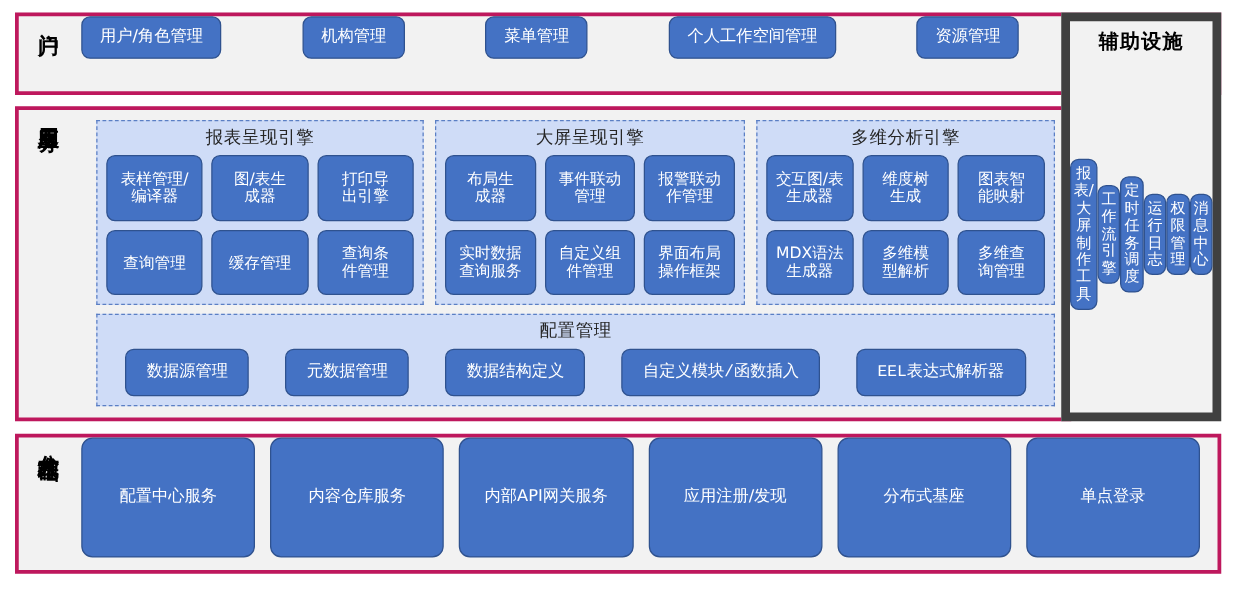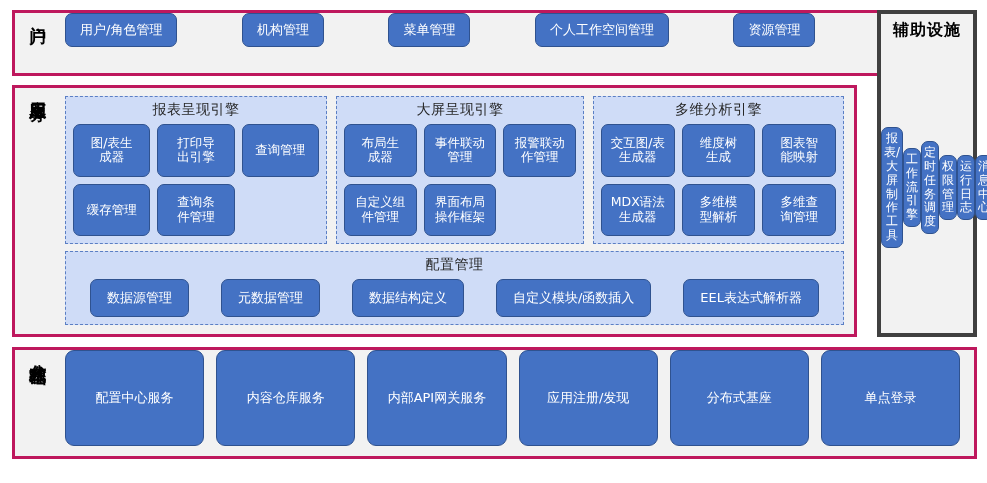--- a/index.html
+++ b/index.html
@@ -87,23 +87,23 @@
     font-size: 13px;
     padding: 0 14px;
     flex: 0 0 auto;
   }
 
   
   #aux-panel {
     position: absolute;
     right: 10px;
     top: 10px;
-    width: 100px;
+    width: 128px;
     height: 327px;
-    border: 4px solid #404040;
+    border: 7px solid #404040;
     background: #f2f2f2;
     box-sizing: border-box;
     display: flex;
     flex-direction: column;
     align-items: center;
     padding: 6px 0 4px 0;
   }
   #aux-title {
     font-size: 16px;
     font-weight: bold;
@@ -129,21 +129,21 @@
   #aux-list .btn.two-line { min-height: 42px; }
 
   
   .midrow {
     display: flex;
     margin-top: 9px;
     height: 252px;
     flex: 0 0 auto;
     width: 845px;
   }
-  #app-panel { flex: 1 1 auto; }
+  #app-panel { flex: 1 1 auto; gap: 12px; }
   .app-body {
     flex: 1 1 auto;
     display: flex;
     flex-direction: column;
     padding: 8px 10px 8px 4px;
     gap: 7px;
     box-sizing: border-box;
   }
   .engines-row {
     flex: 0 0 auto;
@@ -179,20 +179,21 @@
     padding: 2px 3px;
   }
   #engine-report { flex: 0 0 262px; }
   #engine-screen { flex: 0 0 248px; }
   #engine-olap   { flex: 0 0 auto; flex-grow: 1; }
 
   #config-box {
     flex: 1 1 auto;
     display: flex;
     flex-direction: column;
+    font-family: Liberation Mono, monospace;
   }
   .config-row {
     flex: 1 1 auto;
     display: flex;
     align-items: center;
     justify-content: space-around;
     gap: 10px;
     padding: 0 6px;
   }
   .config-row .btn {
@@ -247,40 +248,44 @@
   <div class="midrow">
     <div class="panel" id="app-panel">
       <div class="band-label vertical">应用服务</div>
       <div class="app-body">
 
         <div class="engines-row">
 
           <div class="dashbox" id="engine-report">
             <div class="dashbox-title">报表呈现引擎</div>
             <div class="engine-grid">
+              <div class="btn">表样管理/
+编译器</div>
               <div class="btn">图/表生
 成器</div>
               <div class="btn">打印导
 出引擎</div>
               <div class="btn">查询管理</div>
               <div class="btn">缓存管理</div>
               <div class="btn">查询条
 件管理</div>
             </div>
           </div>
 
           <div class="dashbox" id="engine-screen">
             <div class="dashbox-title">大屏呈现引擎</div>
             <div class="engine-grid">
               <div class="btn">布局生
 成器</div>
               <div class="btn">事件联动
 管理</div>
               <div class="btn">报警联动
 作管理</div>
+              <div class="btn">实时数据
+查询服务</div>
               <div class="btn">自定义组
 件管理</div>
               <div class="btn">界面布局
 操作框架</div>
             </div>
           </div>
 
           <div class="dashbox" id="engine-olap">
             <div class="dashbox-title">多维分析引擎</div>
             <div class="engine-grid">
@@ -315,22 +320,22 @@
     </div>
   </div>
 
   <div id="aux-panel">
     <div id="aux-title">辅助设施</div>
     <div id="aux-list">
       <div class="btn two-line">报表/大屏制
 作工具</div>
       <div class="btn">工作流引擎</div>
       <div class="btn">定时任务调度</div>
+      <div class="btn">运行日志</div>
       <div class="btn">权限管理</div>
-      <div class="btn">运行日志</div>
       <div class="btn">消息中心</div>
     </div>
   </div>
 
   <div class="bottomrow">
     <div class="panel" id="infra-panel">
       <div class="band-label vertical">分布式基础</div>
       <div class="infra-body">
         <div class="btn">配置中心服务</div>
         <div class="btn">内容仓库服务</div>

